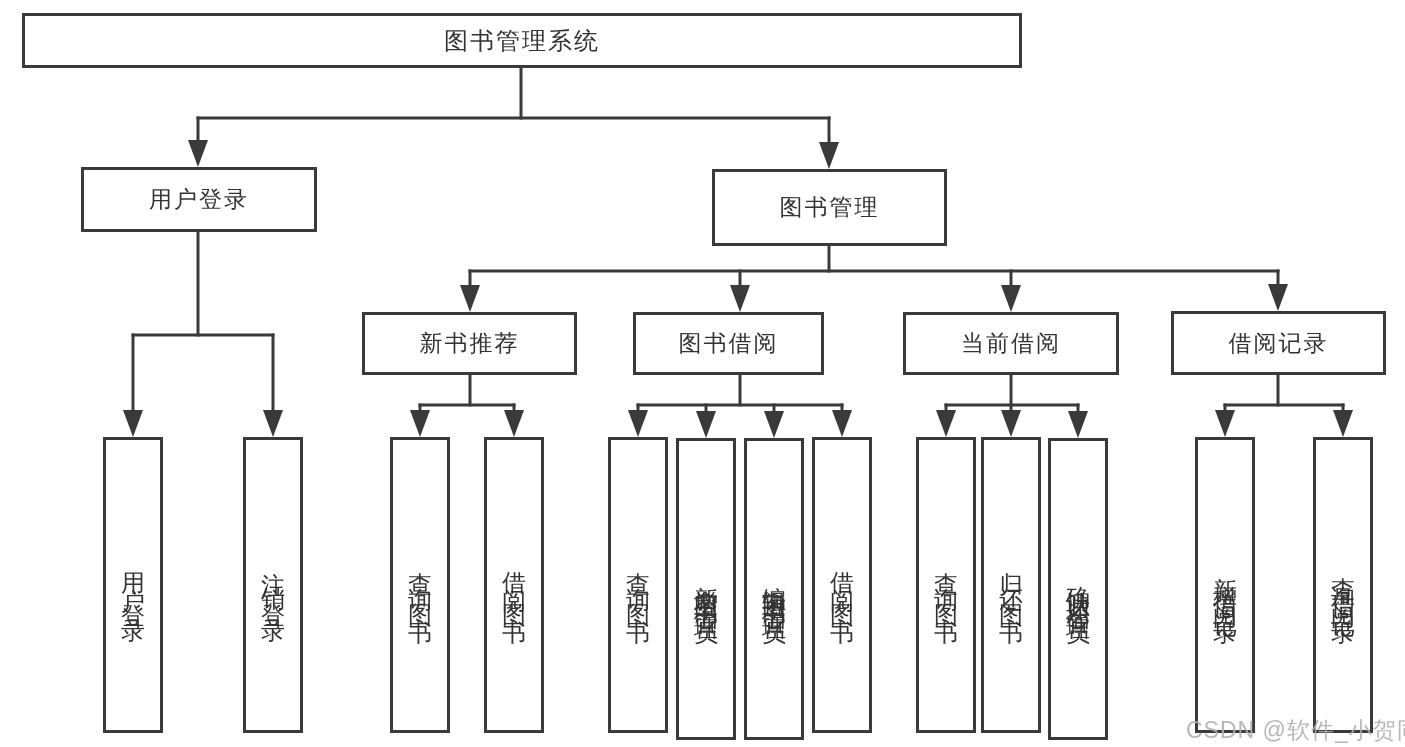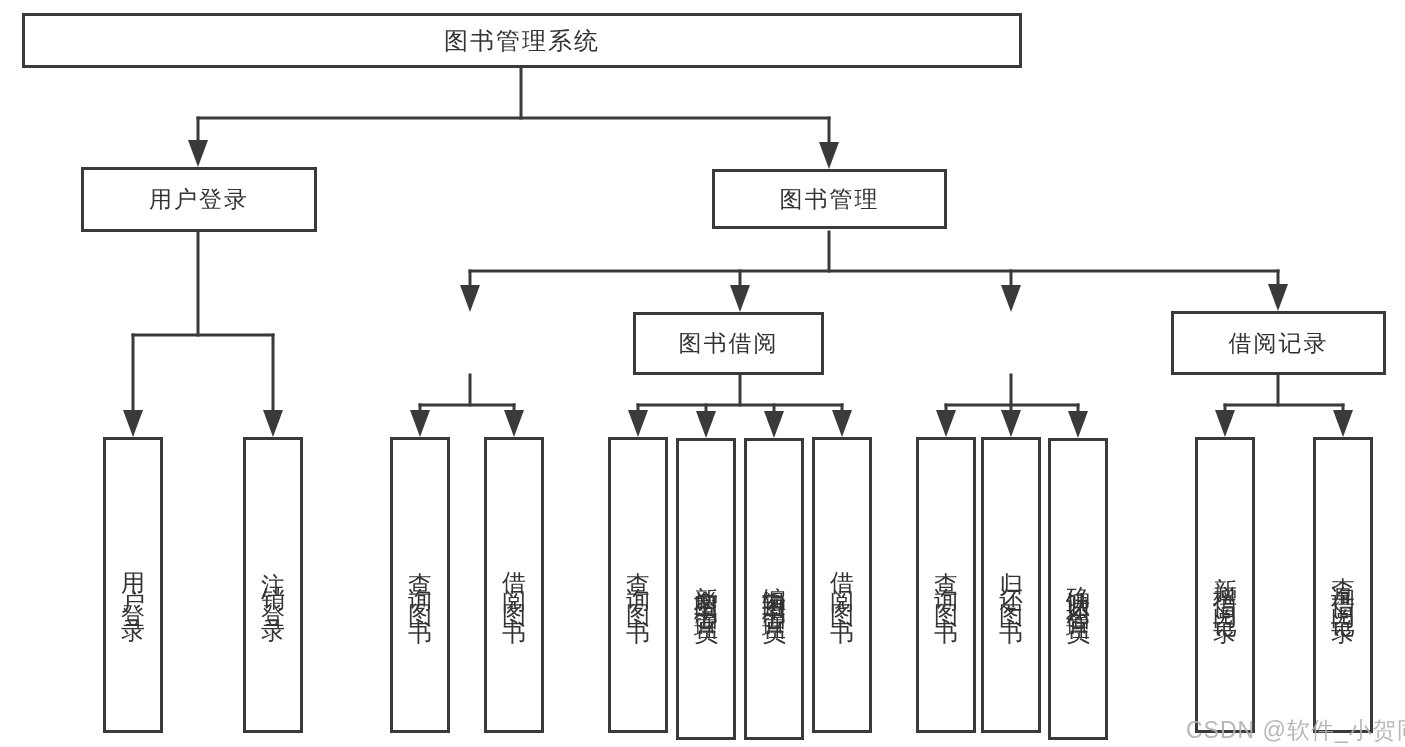--- a/index.html
+++ b/index.html
@@ -90,23 +90,25 @@
       <polygon points="1068,411 1088,411 1078,438" fill="var(--line)"></polygon>
       <line x1="1225" y1="405" x2="1225" y2="423" stroke="var(--line)" stroke-width="3" stroke-linecap="square"></line>
       <polygon points="1215,410 1235,410 1225,437" fill="var(--line)"></polygon>
       <line x1="1343" y1="405" x2="1343" y2="423" stroke="var(--line)" stroke-width="3" stroke-linecap="square"></line>
       <polygon points="1333,410 1353,410 1343,437" fill="var(--line)"></polygon>
     </svg>
 
   <div class="box hbox root" style="left:22px;top:13px;width:1000px;height:55px">图书管理系统</div>
 
   <div class="box hbox" style="left:81px;top:167px;width:236px;height:65px">用户登录</div>
-  <div class="box hbox" style="left:712px;top:169px;width:235px;height:60px">图书管理</div>
+  <div class="box hbox" style="left:712px;top:169px;width:235px;height:77px">图书管理</div>
 
+  <div class="box hbox" style="left:362px;top:312px;width:215px;height:63px">新书推荐</div>
   <div class="box hbox" style="left:633px;top:312px;width:191px;height:63px">图书借阅</div>
+  <div class="box hbox" style="left:903px;top:312px;width:216px;height:63px">当前借阅</div>
   <div class="box hbox" style="left:1171px;top:311px;width:215px;height:64px">借阅记录</div>
 
   <div class="box vbox v4" style="left:103px;top:437px;width:60px;height:296px">用户登录</div>
   <div class="box vbox v4" style="left:243px;top:437px;width:60px;height:296px">注销登录</div>
 
   <div class="box vbox v4" style="left:390px;top:437px;width:60px;height:296px">查询图书</div>
   <div class="box vbox v4" style="left:484px;top:437px;width:60px;height:296px">借阅图书</div>
 
   <div class="box vbox v4" style="left:608px;top:437px;width:60px;height:296px">查询图书</div>
   <div class="box vbox v9" style="left:676px;top:438px;width:60px;height:302px">新增图书（管理员）</div>

